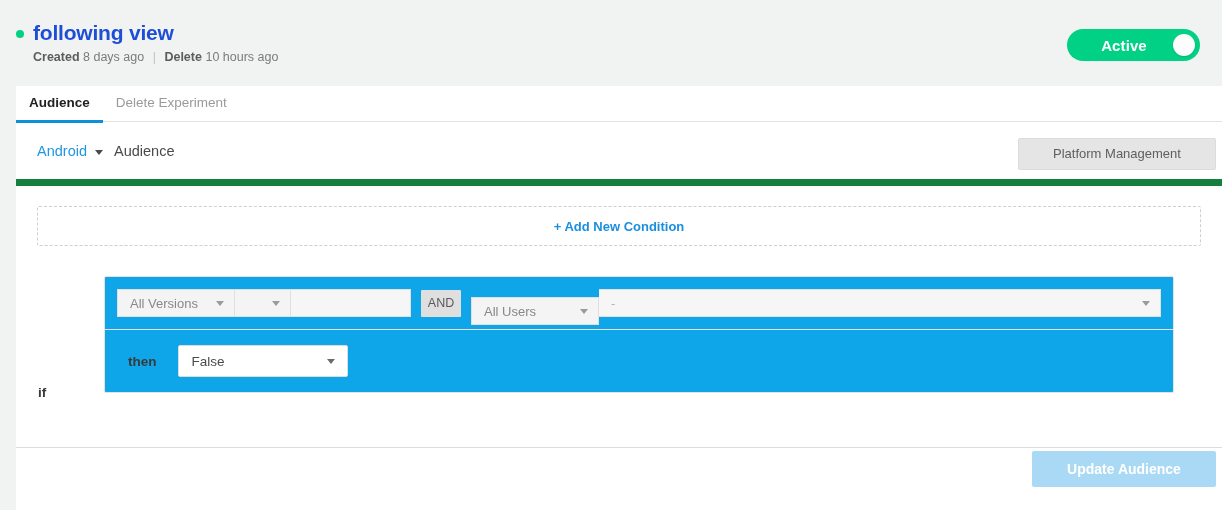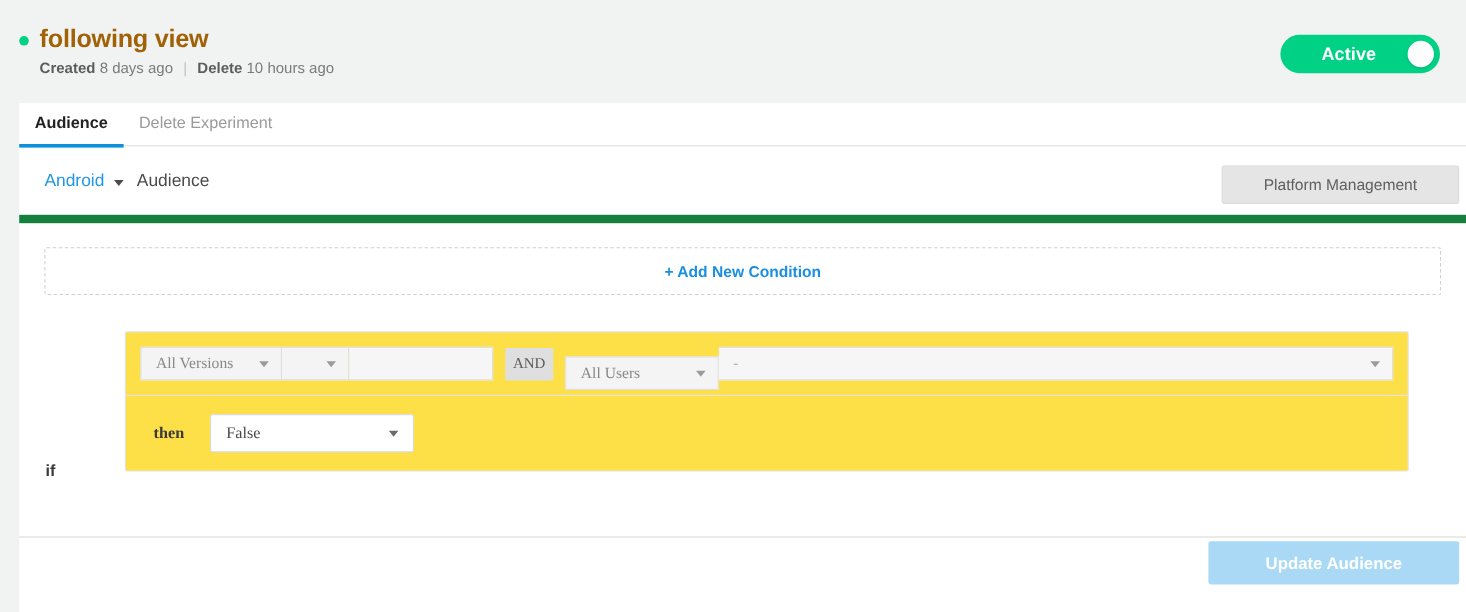--- a/index.html
+++ b/index.html
@@ -47,21 +47,21 @@
     border-radius: 50%;
     background: #00d184;
     margin-right: 9px;
     position: relative;
     top: 1px;
   }
 
   .exp-title {
     font-size: 21px;
     font-weight: bold;
-    color: #a16207;
+    color: #1d4ed8;
     letter-spacing: -0.2px;
     line-height: 23px;
     text-align: center;
   }
 
   .meta-row {
     position: absolute;
     left: 33px;
     top: 49px;
     font-size: 12.5px;
@@ -235,22 +235,21 @@
     color: #3a3a3a;
   }
 
   .condition-card {
     position: absolute;
     left: 88px;
     top: 90px;
     width: 1070px;
     border: 1px solid #e3e3e3;
     border-radius: 2px;
-    background: #fde047;
-    font-family: Liberation Serif, serif;
+    background: #0ea5e9;
   }
 
   .cond-if-row {
     position: relative;
     height: 53px;
     border-bottom: 1px solid #e3e3e3;
     display: flex;
     align-items: center;
     padding: 0 12px;
   }
@@ -343,21 +342,21 @@
   
   .footer {
     position: relative;
     height: 61px;
   }
 
   .update-btn {
     position: absolute;
     right: 6px;
     top: 3px;
-    width: 209px;
+    width: 184px;
     height: 36px;
     background: #a9d9f5;
     border: none;
     border-radius: 2px;
     color: #ffffff;
     font-family: "Liberation Sans", sans-serif;
     font-size: 14px;
     font-weight: bold;
     cursor: default;
   }

